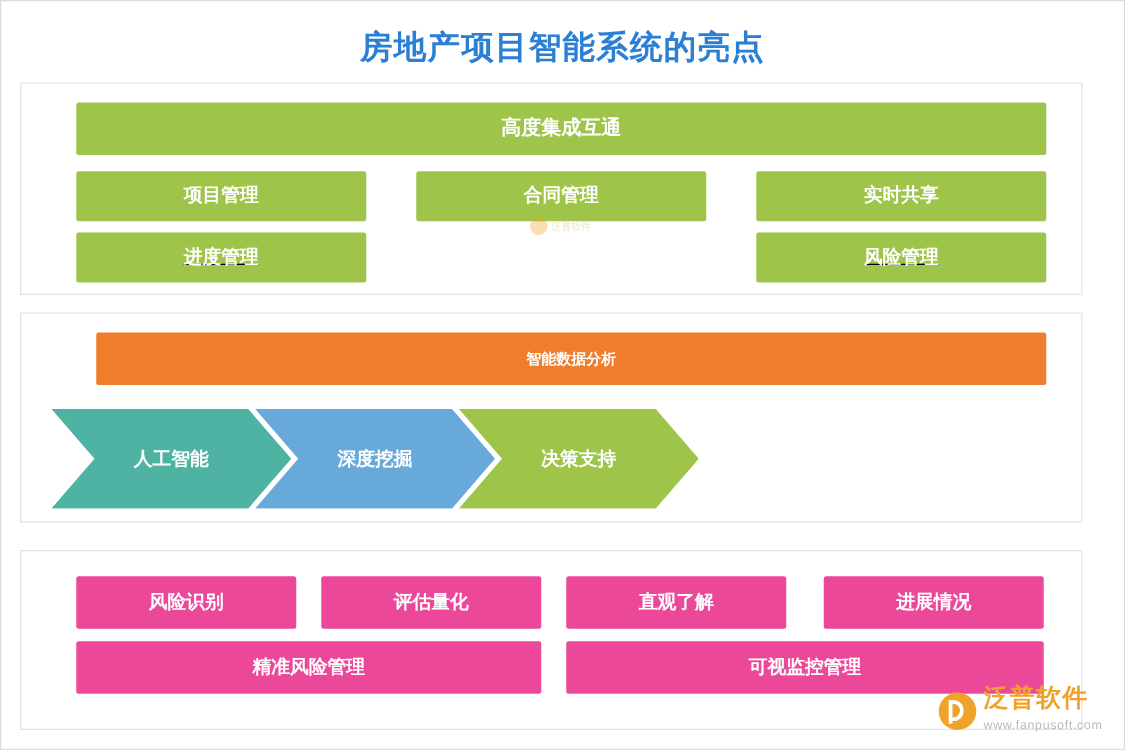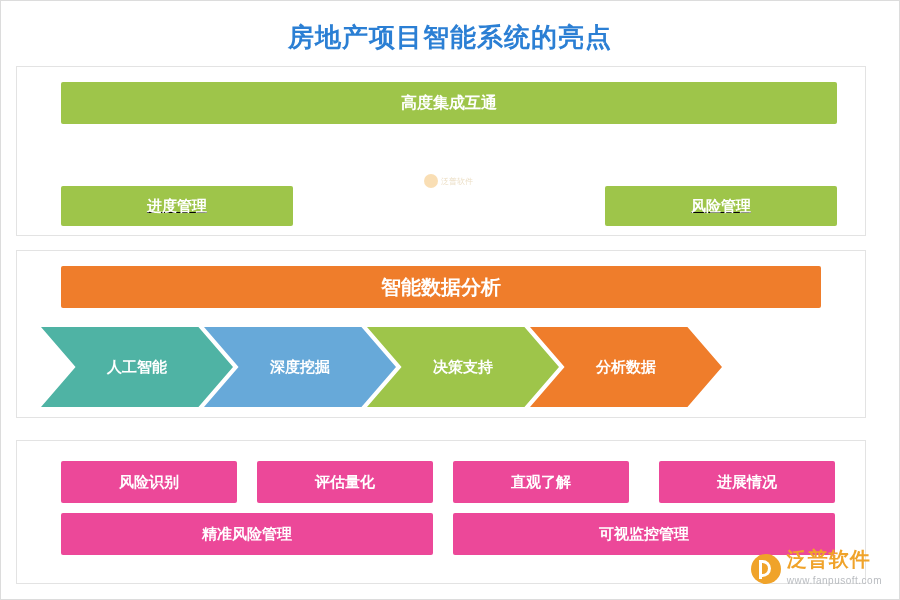--- a/index.html
+++ b/index.html
@@ -101,25 +101,25 @@
   .watermark-mid .wm-text {
     font-size: 8px;
     color: #c9a25a;
     white-space: nowrap;
   }
 
   
   #panel-2 { top: 250px; height: 168px; }
   .band-orange {
     position: absolute;
-    left: 44px; top: 15px;
+    left: 60px; top: 15px;
     width: 760px;
     background: #ef7d2b;
     color: #ffffff;
-    font-size: 20px;
+    font-size: 12px;
     font-weight: bold;
     text-align: center;
     line-height: 42px;
     height: 42px;
     border-radius: 2px;
   }
   .chev-row {
     position: absolute;
     left: 24px;
     top: 76px;
@@ -207,20 +207,25 @@
 </head>
 <body>
 
 <div class="page-border"></div>
 
 <h1 class="title">房地产项目智能系统的亮点</h1>
 
 <div class="panel" id="panel-1">
   <div class="band-green">高度集成互通</div>
 
+  <div class="grid3" id="row-1a">
+    <div class="cell-green">项目管理</div>
+    <div class="cell-green">合同管理</div>
+    <div class="cell-green">实时共享</div>
+  </div>
 
   <div class="grid3" id="row-1b">
     <div class="cell-green">进度管理</div>
     <div class="cell-green">风险管理</div>
   </div>
 </div>
 
 <div class="watermark-mid">
   <span class="wm-dot"></span>
   <span class="wm-text">泛普软件</span>
@@ -232,23 +237,20 @@
   <div class="chev-row">
     <div class="chev first" id="chev-0" style="background: rgb(79, 179, 164); left: 0px; z-index: 10;">
       <span>人工智能</span>
     </div>
     <div class="chev" id="chev-1" style="background: rgb(103, 169, 217); left: 163px; z-index: 9;">
       <span>深度挖掘</span>
     </div>
     <div class="chev" id="chev-2" style="background: rgb(158, 197, 74); left: 326px; z-index: 8;">
       <span>决策支持</span>
     </div>
-    <div class="chev" id="chev-3" style="background: rgb(239, 125, 43); left: 489px; z-index: 7;">
-      <span>分析数据</span>
-    </div>
   </div>
 </div>
 
 <div class="panel" id="panel-3">
   <div class="blue-cell" id="b30" style="left:44px; top:20px; width:176px;">风险识别</div>
   <div class="blue-cell" id="b31" style="left:240px; top:20px; width:176px;">评估量化</div>
   <div class="blue-cell" id="b32" style="left:436px; top:20px; width:176px;">直观了解</div>
   <div class="blue-cell" id="b33" style="left:642px; top:20px; width:176px;">进展情况</div>
 
   <div class="blue-cell" id="b34" style="left:44px; top:72px; width:372px;">精准风险管理</div>

